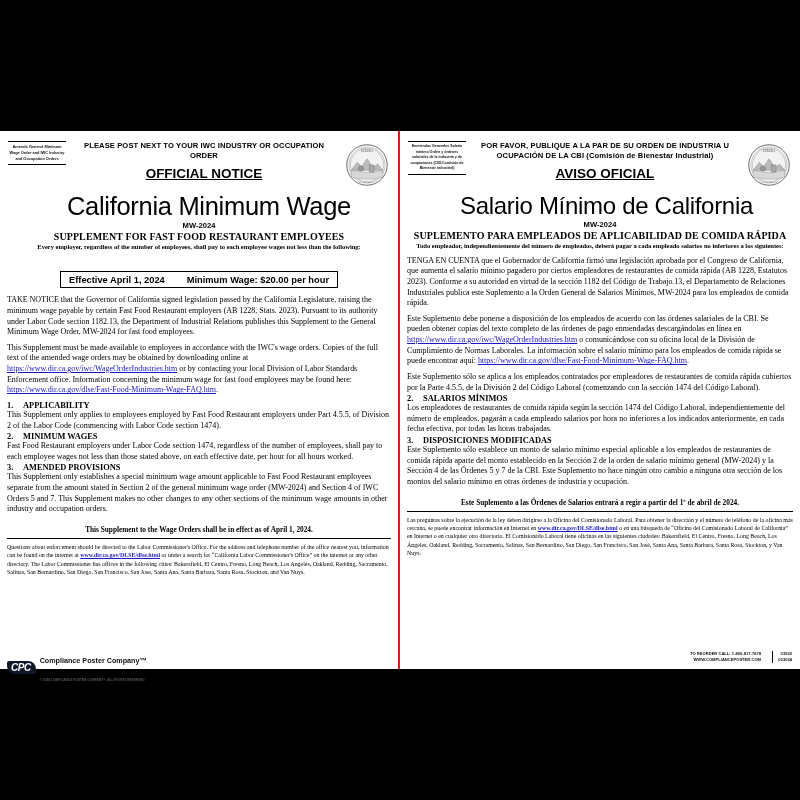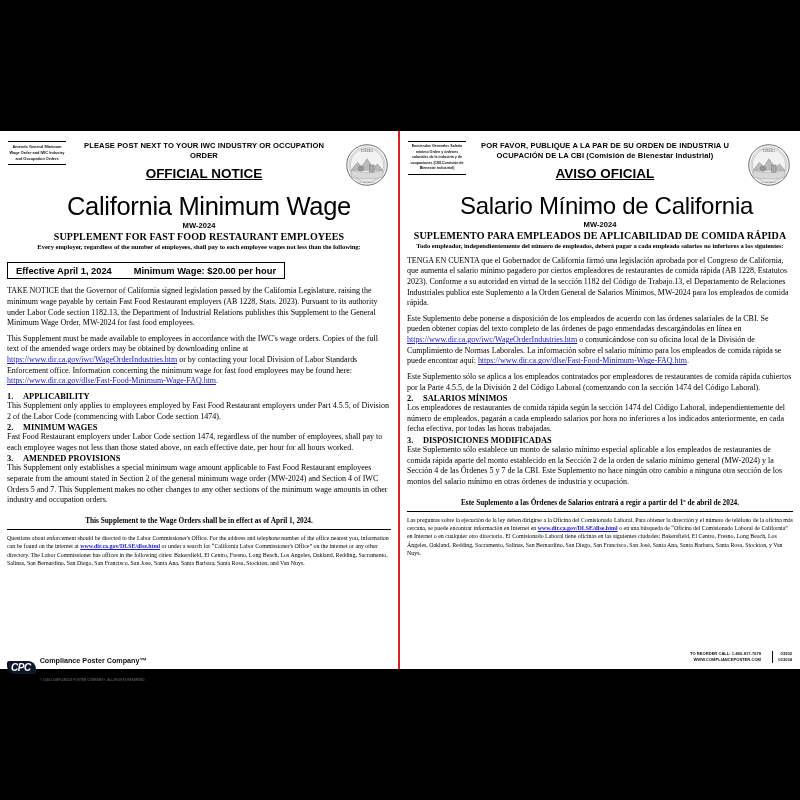--- a/index.html
+++ b/index.html
@@ -66,21 +66,21 @@
   .supline {
     font-size: 10px; font-weight: bold; text-align: center;
     margin-top: 1px; letter-spacing: 0.1px;
   }
   .everyemp {
     font-size: 6.6px; font-weight: bold; text-align: center;
     margin-top: 1px; letter-spacing: -0.05px;
   }
 
   
-  .wagebox-wrap { display: flex; justify-content: flex-start; margin-top: 12px; }
+  .wagebox-wrap { display: flex; justify-content: center; margin-top: 21px; }
   .wagebox {
     border: 1.2px solid #000;
     font-family: "Liberation Sans", sans-serif;
     font-size: 9.3px; font-weight: bold;
     padding: 2.5px 8px; white-space: nowrap;
   }
   .wagebox .gap { display: inline-block; width: 22px; }
 
   
   .body { margin-top: 7px; flex: 1; }

